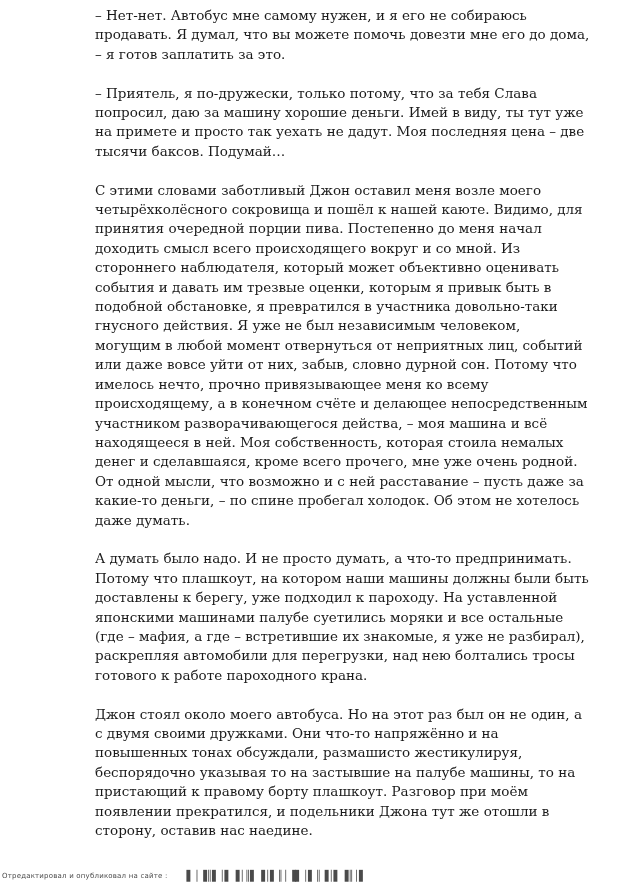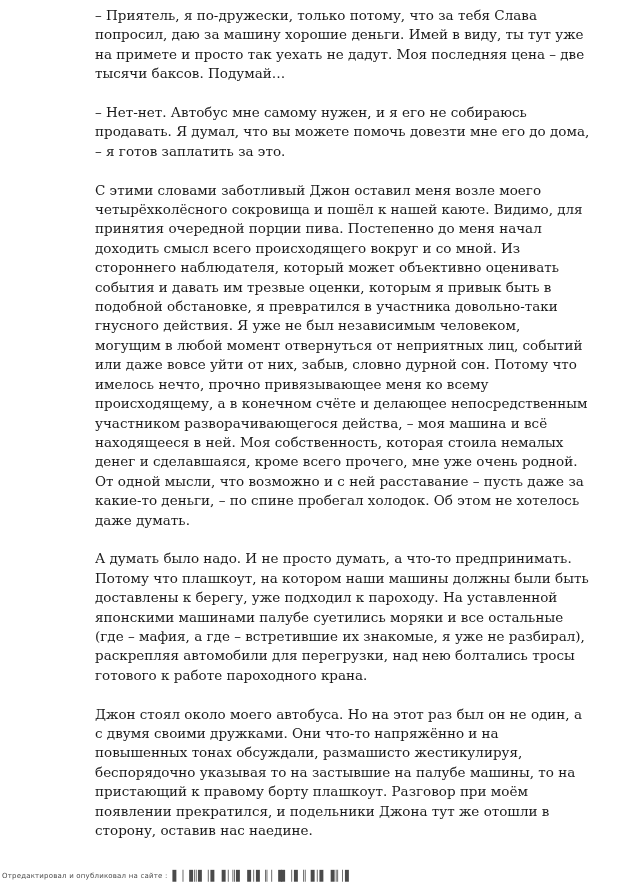--- a/index.html
+++ b/index.html
@@ -31,21 +31,21 @@
   }
   .text-column p {
     margin: 0 0 19.4px 0;
   }
   .watermark {
     position: absolute;
     left: 2px;
     bottom: 4px;
     display: flex;
     align-items: center;
-    gap: 5px;
+    gap: 19px;
     color: var(--watermark, #4a4a4a);
     font-family: "DejaVu Sans", "Liberation Sans", sans-serif;
   }
   .watermark .wm-label {
     font-size: 7px;
     letter-spacing: 0.2px;
     white-space: nowrap;
   }
   .watermark .wm-barcode {
     font-size: 10px;
@@ -54,22 +54,22 @@
     color: var(--watermark, #4a4a4a);
     white-space: nowrap;
   }
 </style>
 </head>
 <body>
 
 <div class="page">
 
   <div class="text-column">
+    <p>– Нет-нет. Автобус мне самому нужен, и я его не собираюсь продавать. Я думал, что вы можете помочь довезти мне его до дома, – я готов заплатить за это.</p>
     <p>– Приятель, я по-дружески, только потому, что за тебя Слава попросил, даю за машину хорошие деньги. Имей в виду, ты тут уже на примете и просто так уехать не дадут. Моя последняя цена – две тысячи баксов. Подумай…</p>
-    <p>– Нет-нет. Автобус мне самому нужен, и я его не собираюсь продавать. Я думал, что вы можете помочь довезти мне его до дома, – я готов заплатить за это.</p>
     <p>С этими словами заботливый Джон оставил меня возле моего четырёхколёсного сокровища и пошёл к нашей каюте. Видимо, для принятия очередной порции пива. Постепенно до меня начал доходить смысл всего происходящего вокруг и со мной. Из стороннего наблюдателя, который может объективно оценивать события и давать им трезвые оценки, которым я привык быть в подобной обстановке, я превратился в участника довольно-таки гнусного действия. Я уже не был независимым человеком, могущим в любой момент отвернуться от неприятных лиц, событий или даже вовсе уйти от них, забыв, словно дурной сон. Потому что имелось нечто, прочно привязывающее меня ко всему происходящему, а в конечном счёте и делающее непосредственным участником разворачивающегося действа, – моя машина и всё находящееся в ней. Моя собственность, которая стоила немалых денег и сделавшаяся, кроме всего прочего, мне уже очень родной. От одной мысли, что возможно и с ней расставание – пусть даже за какие-то деньги, – по спине пробегал холодок. Об этом не хотелось даже думать.</p>
     <p>А думать было надо. И не просто думать, а что-то предпринимать. Потому что плашкоут, на котором наши машины должны были быть доставлены к берегу, уже подходил к пароходу. На уставленной японскими машинами палубе суетились моряки и все остальные (где – мафия, а где – встретившие их знакомые, я уже не разбирал), раскрепляя автомобили для перегрузки, над нею болтались тросы готового к работе пароходного крана.</p>
     <p>Джон стоял около моего автобуса. Но на этот раз был он не один, а с двумя своими дружками. Они что-то напряжённо и на повышенных тонах обсуждали, размашисто жестикулируя, беспорядочно указывая то на застывшие на палубе машины, то на пристающий к правому борту плашкоут. Разговор при моём появлении прекратился, и подельники Джона тут же отошли в сторону, оставив нас наедине.</p>
 
   </div>
 
   <div class="watermark">
     <span class="wm-label">Отредактировал и опубликовал на сайте :</span>
     <span class="wm-barcode">▌│▐║▌│▌▐│║▌▐│▌║│▐▌│▌║▐│▌▐║│▌</span>
   </div>

